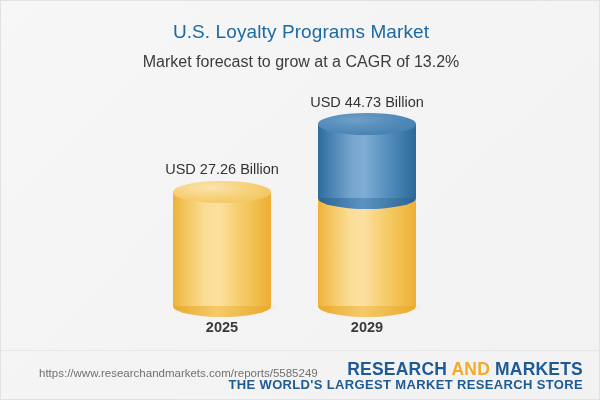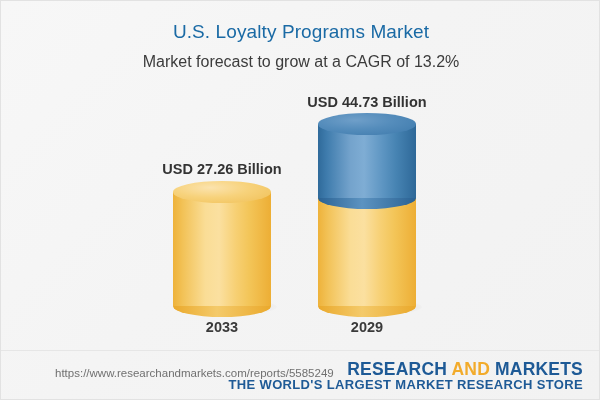--- a/index.html
+++ b/index.html
@@ -54,21 +54,21 @@
   }
   .bar-group.g0 { left: 172px; }
   .bar-group.g1 { left: 317px; }
 
   .value-label {
     position: absolute;
     left: -55px;
     width: 208px;
     text-align: center;
     font-size: 14.5px;
-    font-weight: bold;
+    font-weight: normal;
     color: #333333;
     white-space: nowrap;
   }
   .axis-label {
     position: absolute;
     left: -55px;
     width: 208px;
     text-align: center;
     font-size: 14.5px;
     font-weight: bold;
@@ -140,21 +140,21 @@
   .footer {
     position: absolute;
     left: 0;
     bottom: 0;
     width: 600px;
     height: 48px;
     border-top: 1px solid #e6e6e6;
   }
   .source-url {
     position: absolute;
-    left: 46px;
+    left: 30px;
     top: 16px;
     font-size: 11.5px;
     color: #707070;
     padding-left: 8px;
   }
   .brand {
     position: absolute;
     right: 18px;
     top: 9px;
     text-align: right;
@@ -188,21 +188,21 @@
   <div class="plot">
 
     <div class="bar-group g0">
       <div class="value-label" style="top:160px;">USD 27.26 Billion</div>
       <div class="shadow" style="top:298px;"></div>
       <div class="cyl yellow" style="top:191px; height:114px;">
         <div class="cap bottom"></div>
         <div class="body"></div>
         <div class="cap top"></div>
       </div>
-      <div class="axis-label" style="top:318px;">2033</div>
+      <div class="axis-label" style="top:318px;">2025</div>
     </div>
 
     <div class="bar-group g1">
       <div class="value-label" style="top:93px;">USD 44.73 Billion</div>
       <div class="shadow" style="top:298px;"></div>
 
       <div class="cyl yellow" style="top:197px; height:108px;">
         <div class="cap bottom"></div>
         <div class="body"></div>
       </div>

